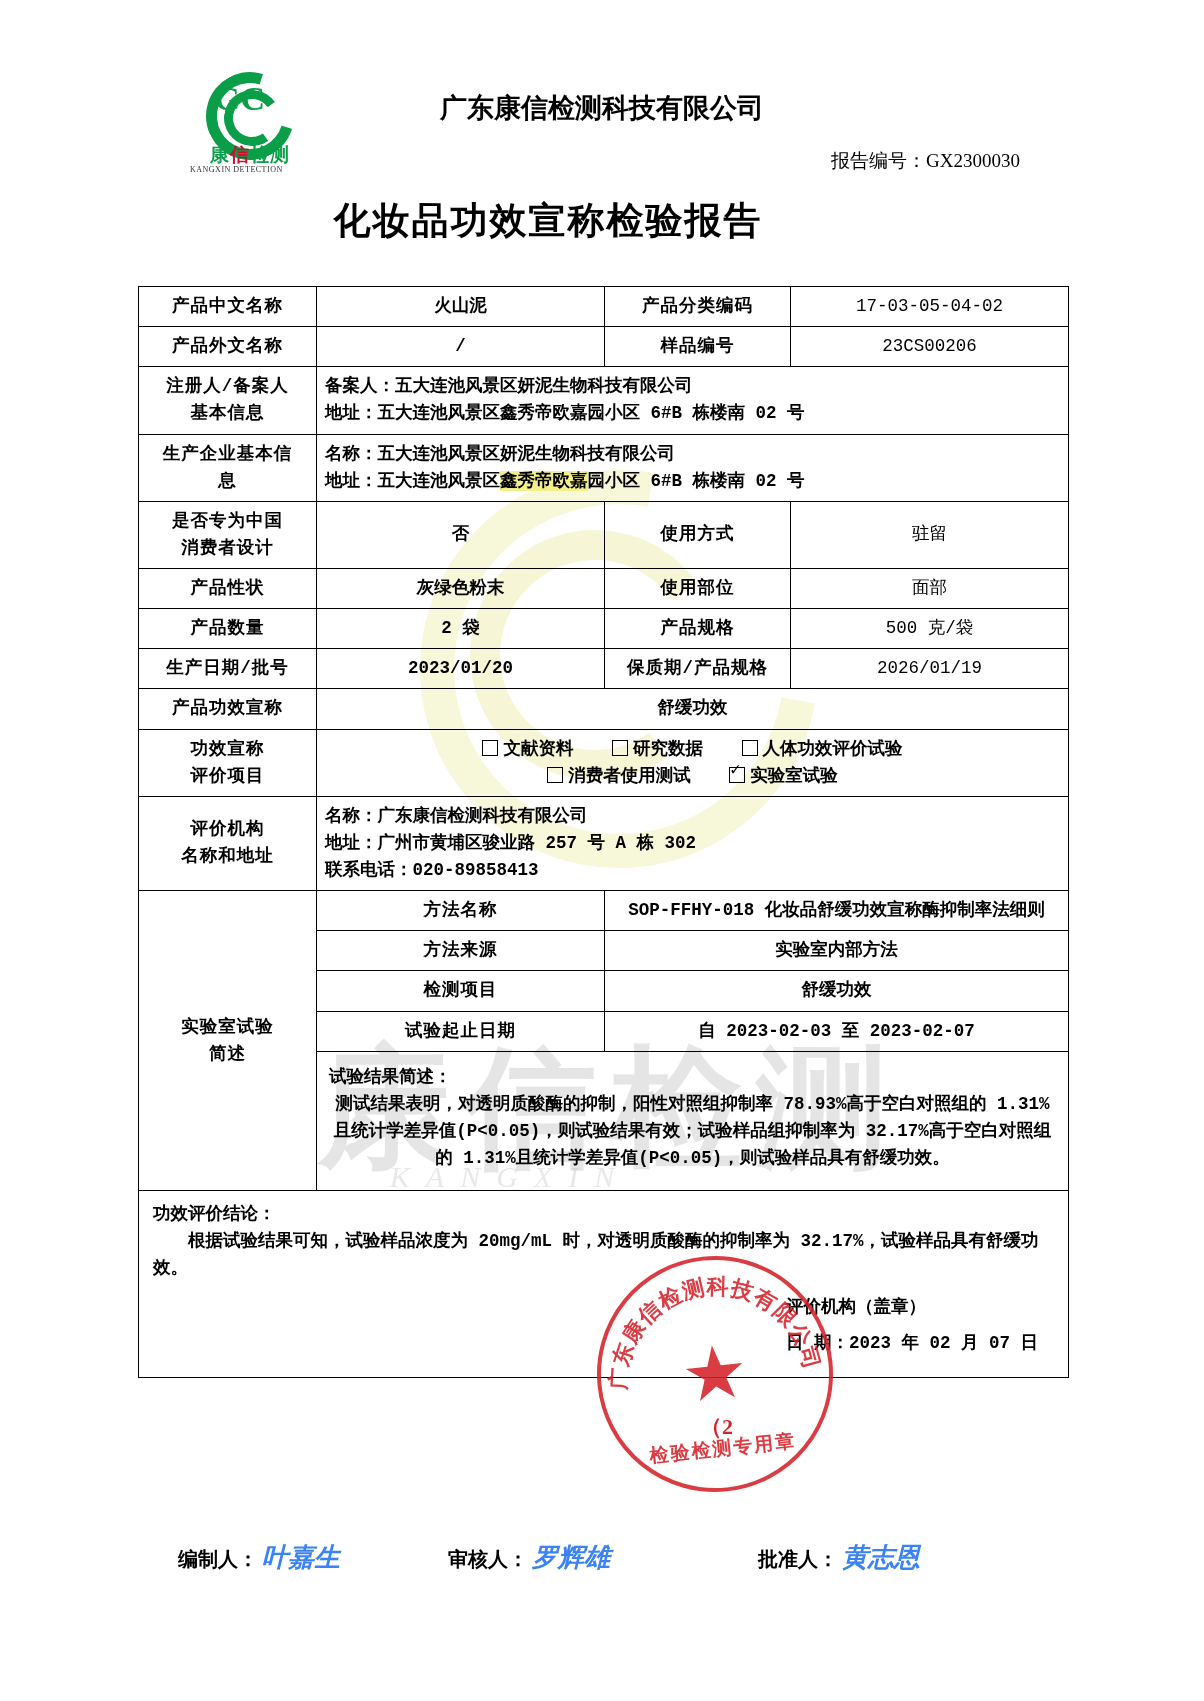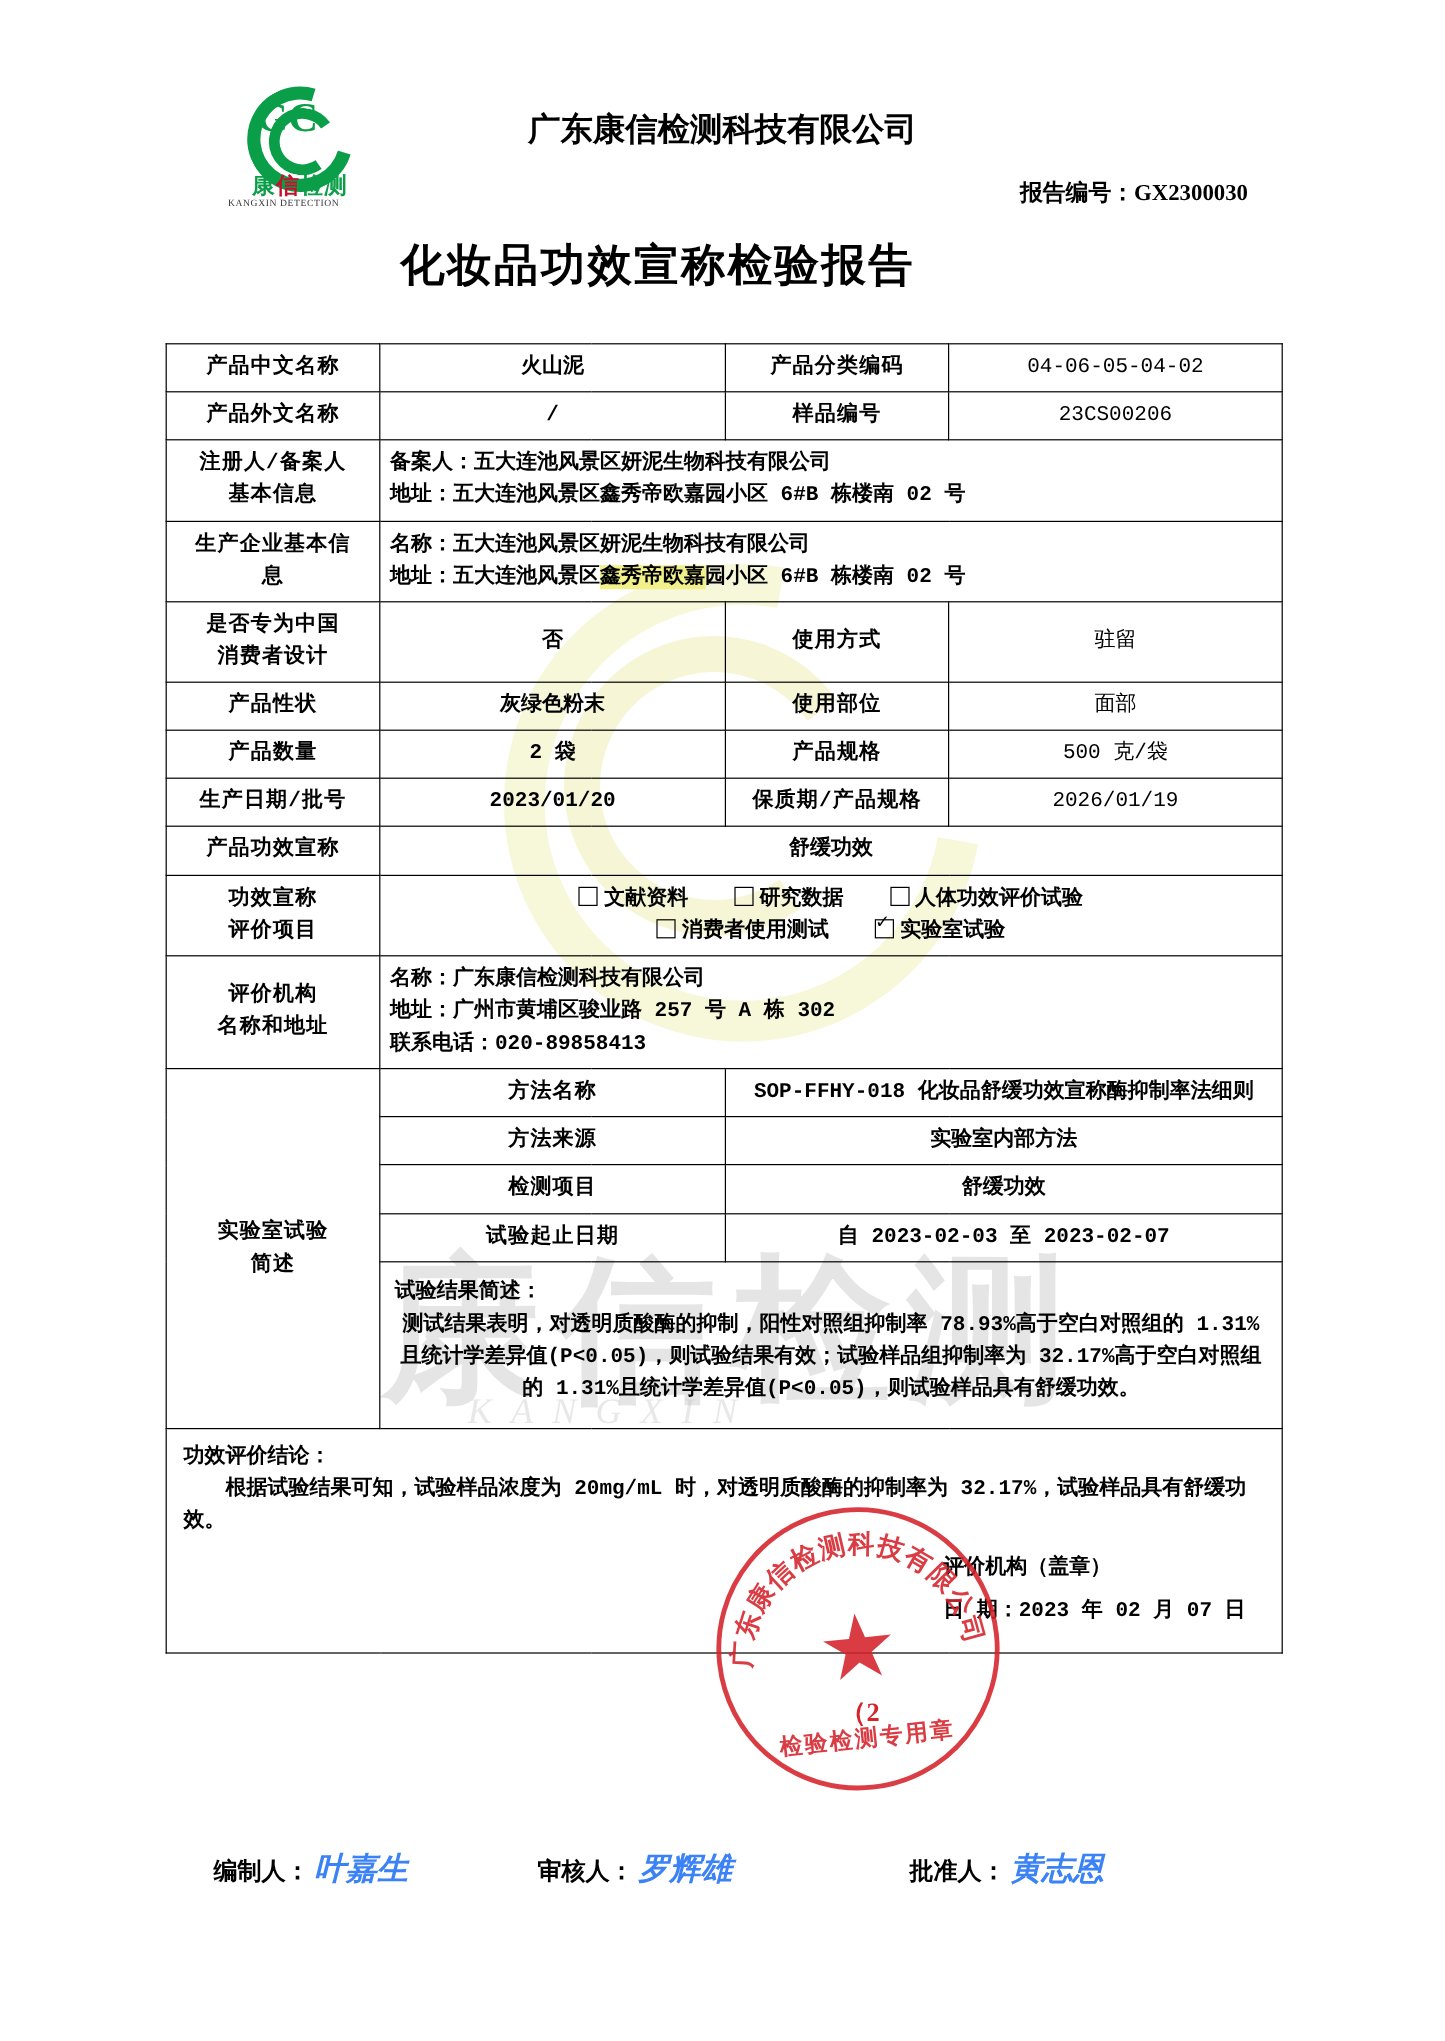--- a/index.html
+++ b/index.html
@@ -126,23 +126,23 @@
     position: absolute;
     left: 0; top: 90px;
     width: 1204px;
     text-align: center;
     font-size: 27px;
     font-weight: bold;
     font-family: "Liberation Serif", serif;
   }
   .report-no {
     position: absolute;
-    right: 164px; top: 148px;
+    right: 184px; top: 148px;
     font-size: 19px;
-    font-weight: bold;
+    font-weight: normal;
   }
   .doc-title {
     position: absolute;
     left: 0; top: 196px;
     width: 1096px;
     text-align: center;
     font-size: 37px;
     font-weight: bold;
     letter-spacing: 2px;
   }
@@ -332,21 +332,21 @@
       <col style="width:112px">
       <col style="width:186px">
       <col style="width:278px">
     </colgroup>
     <tbody>
 
       <tr>
         <td class="lbl" colspan="1">产品中文名称</td>
         <td class="val-b" colspan="2">火山泥</td>
         <td class="lbl">产品分类编码</td>
-        <td class="ctr">04-06-05-04-02</td>
+        <td class="ctr">17-03-05-04-02</td>
       </tr>
 
       <tr>
         <td class="lbl">产品外文名称</td>
         <td class="val-b" colspan="2">/</td>
         <td class="lbl">样品编号</td>
         <td class="ctr">23CS00206</td>
       </tr>
 
       <tr>

